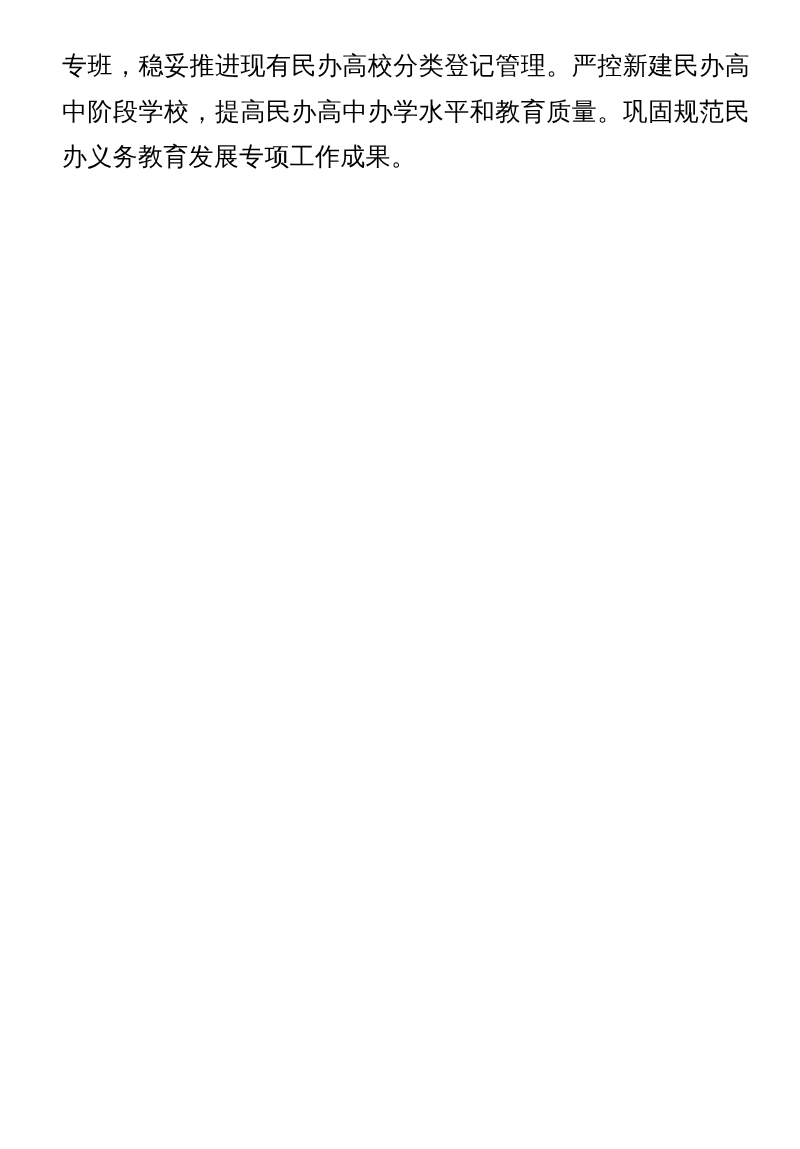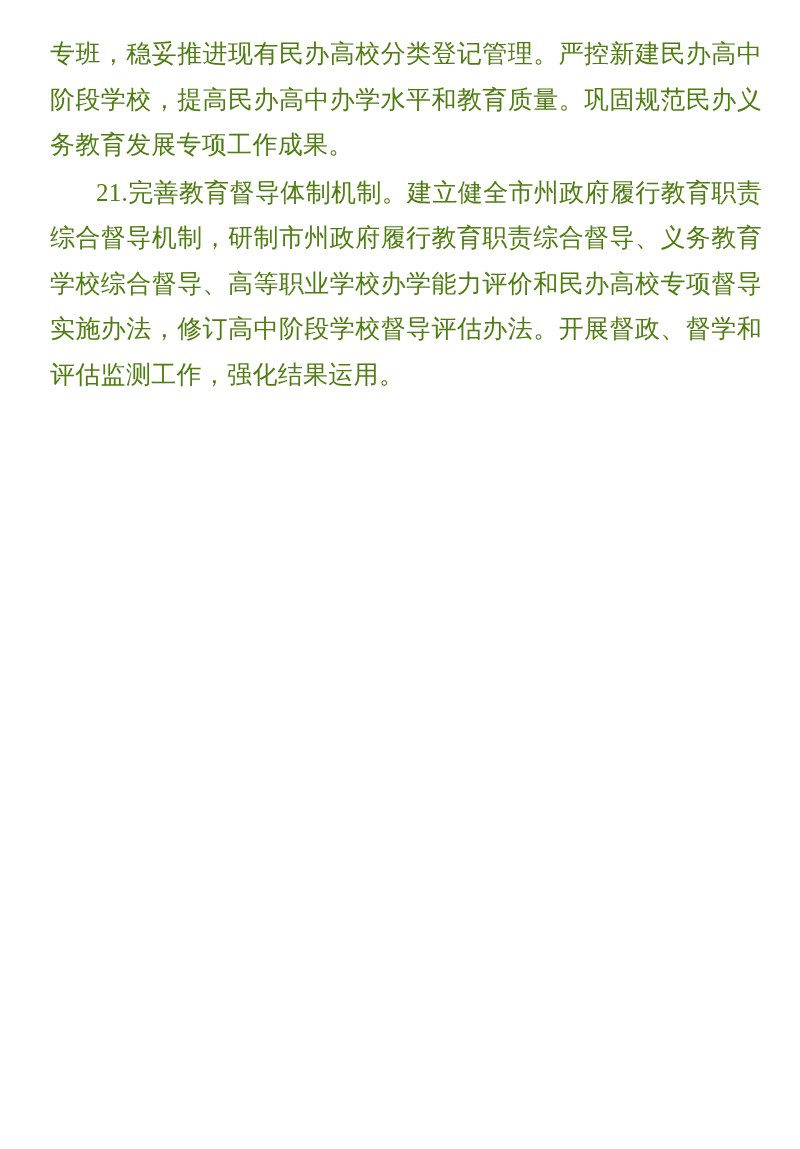--- a/index.html
+++ b/index.html
@@ -15,33 +15,32 @@
   }
   .page {
     box-sizing: border-box;
     width: 800px;
     height: 1149px;
     background: #ffffff;
     padding: 31px 38px 0 50px;
     color: #1c1c1c;
   }
   .para {
-    margin: 0;
+    margin: 12px;
     font-size: 25px;
     line-height: 45.5px;
     letter-spacing: 0.3px;
     text-align: justify;
     text-justify: inter-ideograph;
-    color: #4d7c0f;
+    color: #000000;
   }
   .para.indent {
     text-indent: 46px;
     margin-top: 2px;
   }
 </style>
 </head>
 <body>
 
 <div class="page">
   <p class="para">专班，稳妥推进现有民办高校分类登记管理。严控新建民办高中阶段学校，提高民办高中办学水平和教育质量。巩固规范民办义务教育发展专项工作成果。</p>
-  <p class="para indent">21.完善教育督导体制机制。建立健全市州政府履行教育职责综合督导机制，研制市州政府履行教育职责综合督导、义务教育学校综合督导、高等职业学校办学能力评价和民办高校专项督导实施办法，修订高中阶段学校督导评估办法。开展督政、督学和评估监测工作，强化结果运用。</p>
 
 </div>
 
 </body></html>

